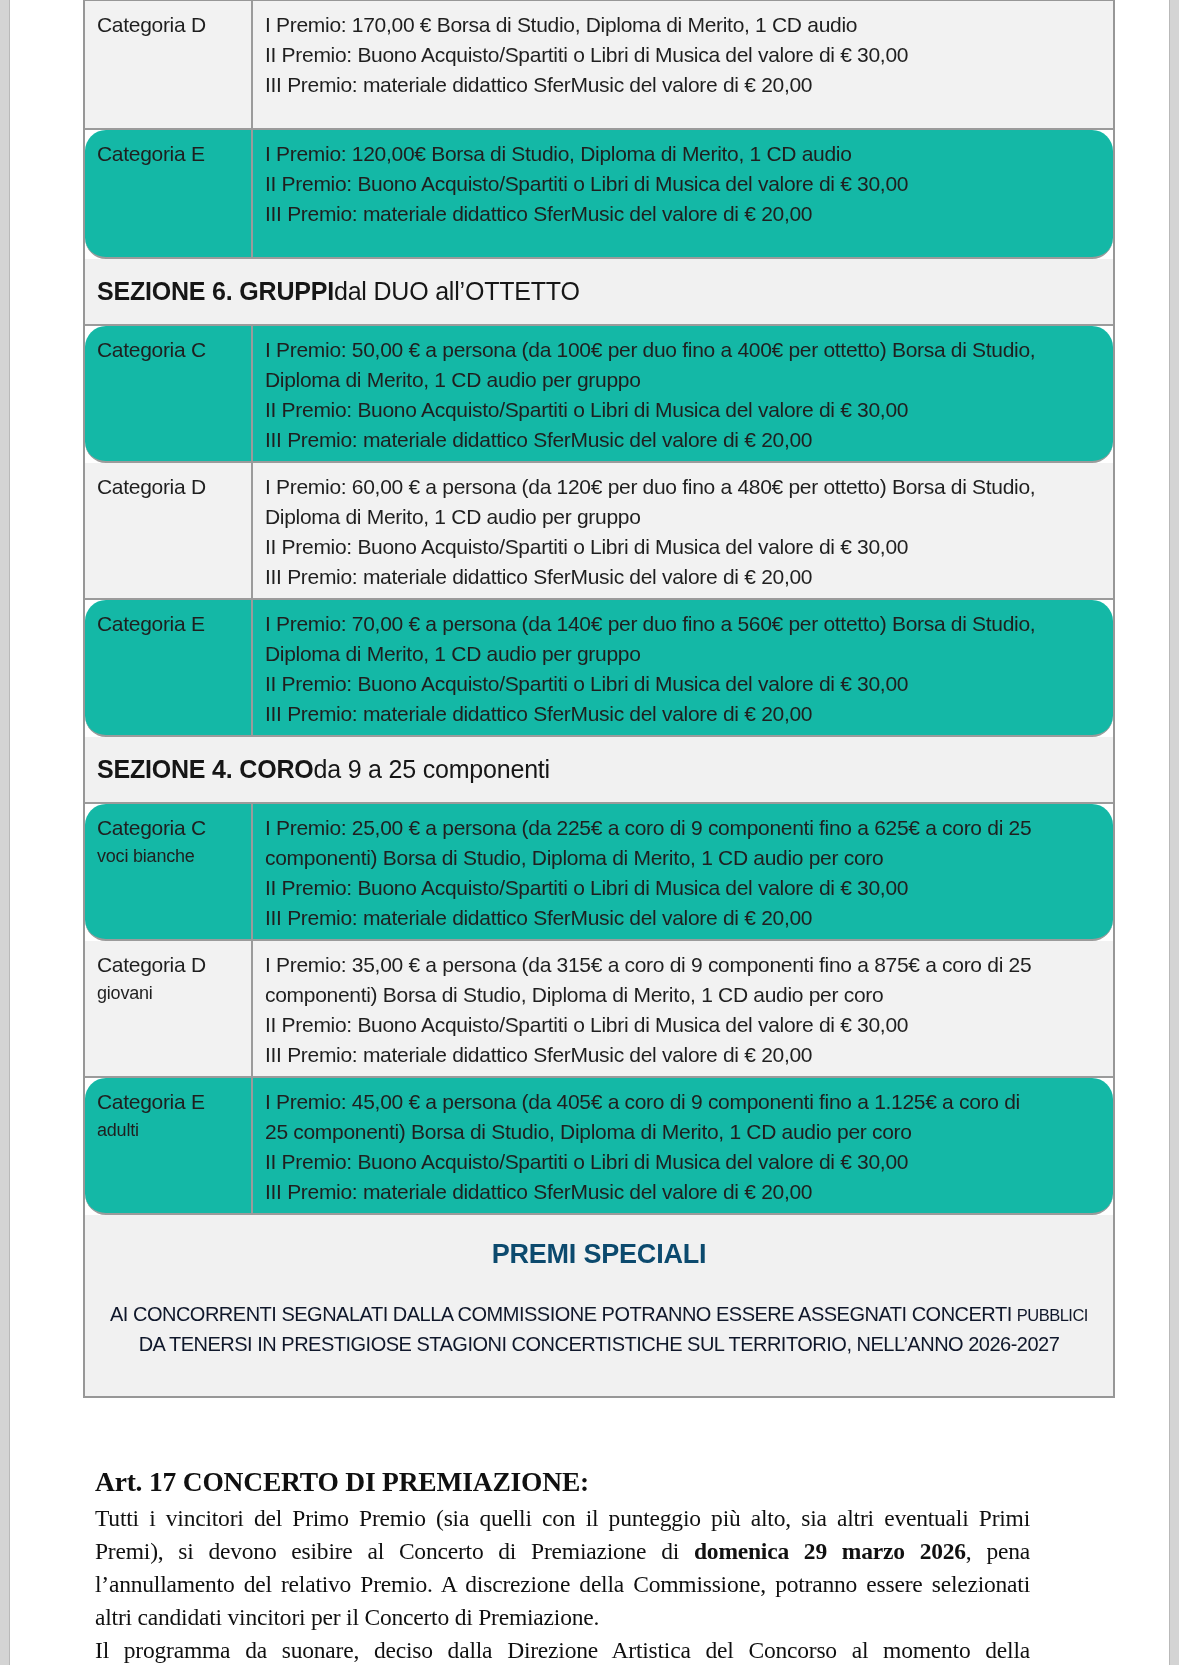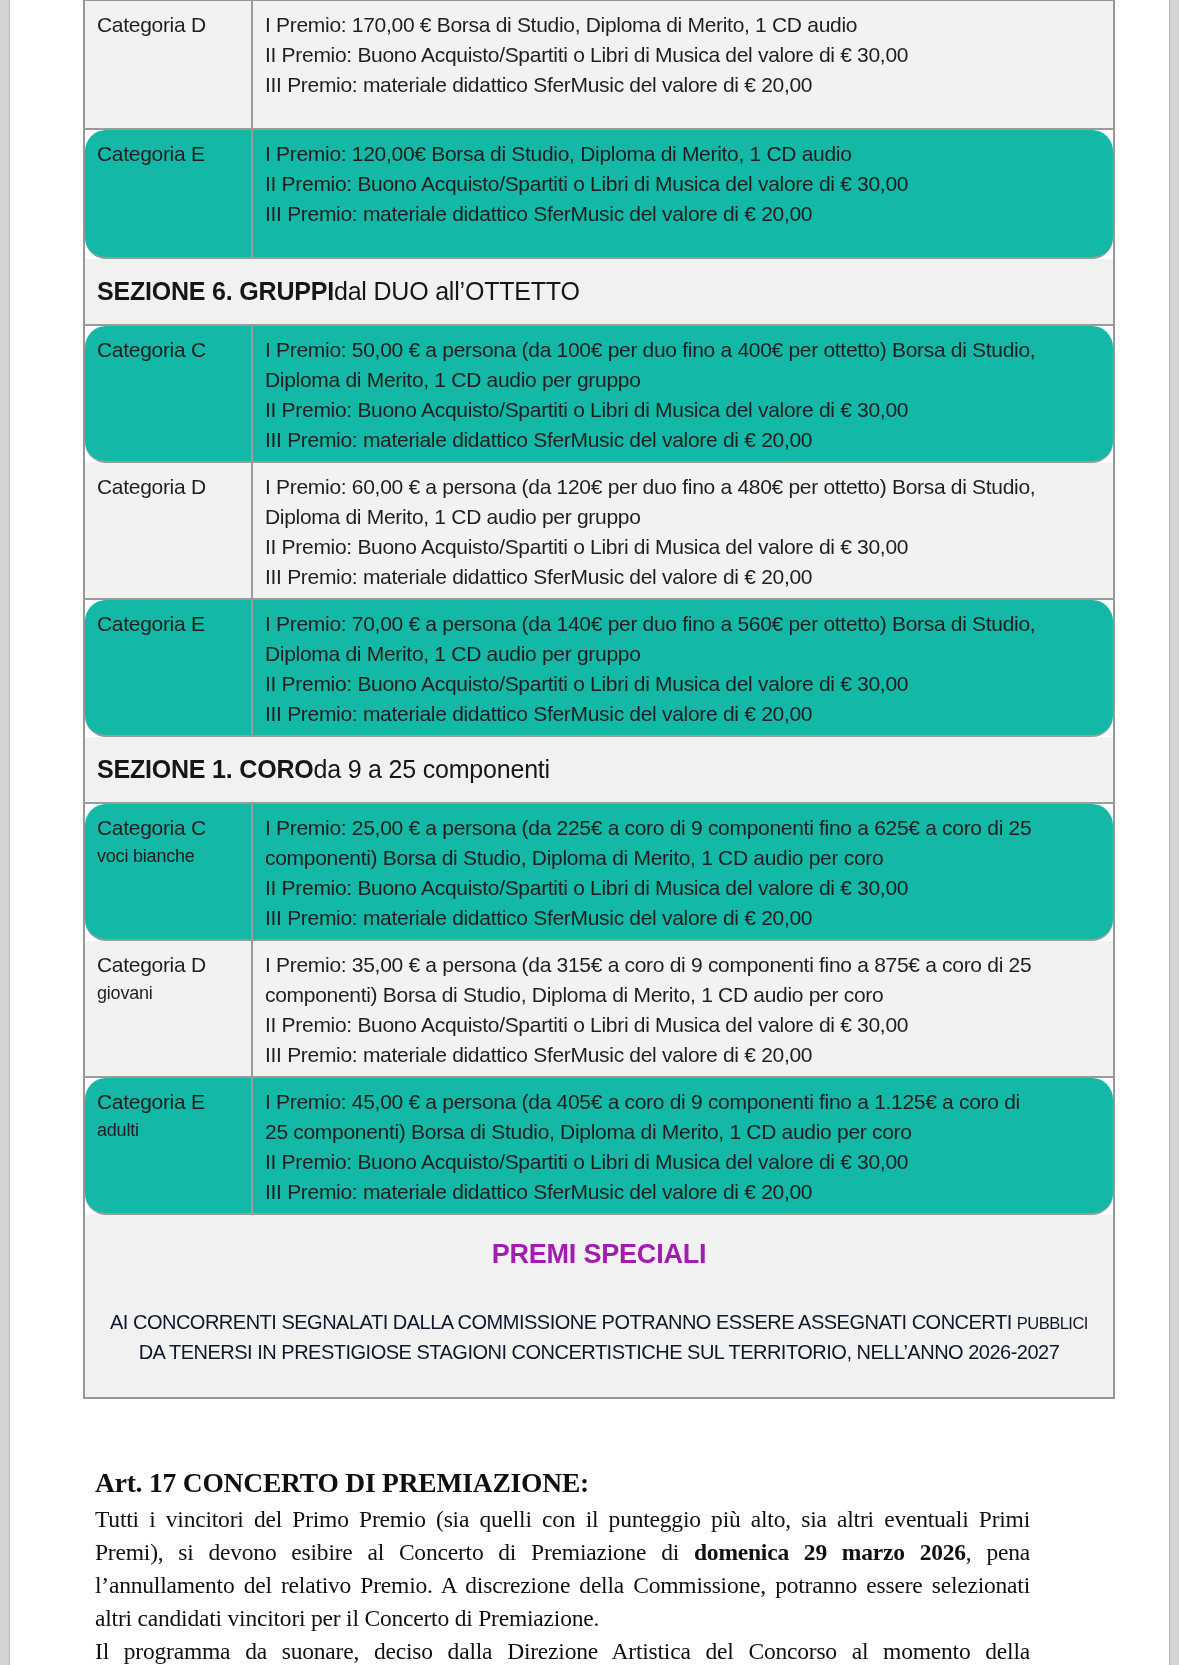--- a/index.html
+++ b/index.html
@@ -41,21 +41,21 @@
     border-bottom:2px solid #9b9b9b;
     display:flex;align-items:center;padding:12px 12px;
     font-size:25px;letter-spacing:-0.2px;color:#161616;
   }
   .sec-header .b{font-weight:700;}
 
   .special-block{
     box-sizing:border-box;min-height:181px;background:#f1f1f1;
     padding:24px 14px 30px 14px;text-align:center;
   }
-  .special-title{font-weight:700;font-size:27px;letter-spacing:-0.2px;color:#a21caf;margin-bottom:38px;text-align:center;}
+  .special-title{font-weight:700;font-size:27px;letter-spacing:-0.2px;color:#0c4a6e;margin-bottom:30px;text-align:center;}
   .special-body{font-size:20px;line-height:29px;letter-spacing:-0.5px;color:#0f172a;}
   .special-body .small-caps{font-size:16.5px;}
 
   
   .article{
     margin:68px 0 0 12px;width:935px;
     font-family:"Liberation Serif","DejaVu Serif",serif;color:#101010;
   }
   .article-title{font-weight:700;font-size:27.5px;line-height:32px;margin-bottom:4px;letter-spacing:-0.2px;}
   .article p{
@@ -120,21 +120,21 @@
       <div class="cell label">
         <div>Categoria E</div>
       </div>
       <div class="cell prizes">I Premio: 70,00 € a persona (da 140€ per duo fino a 560€ per ottetto) Borsa di Studio,
 Diploma di Merito, 1 CD audio per gruppo
 II Premio: Buono Acquisto/Spartiti o Libri di Musica del valore di € 30,00
 III Premio: materiale didattico SferMusic del valore di € 20,00</div>
     </div>
 
     <div class="sec-header">
-      <span class="b">SEZIONE 1. CORO</span>
+      <span class="b">SEZIONE 4. CORO</span>
         <span> da 9 a 25 componenti</span>
     </div>
 
     <div class="trow tone-dark">
       <div class="cell label">
         <div>Categoria C</div>
         <div class="cat-sub">voci bianche</div>
       </div>
       <div class="cell prizes">I Premio: 25,00 € a persona (da 225€ a coro di 9 componenti fino a 625€ a coro di 25
 componenti) Borsa di Studio, Diploma di Merito, 1 CD audio per coro

